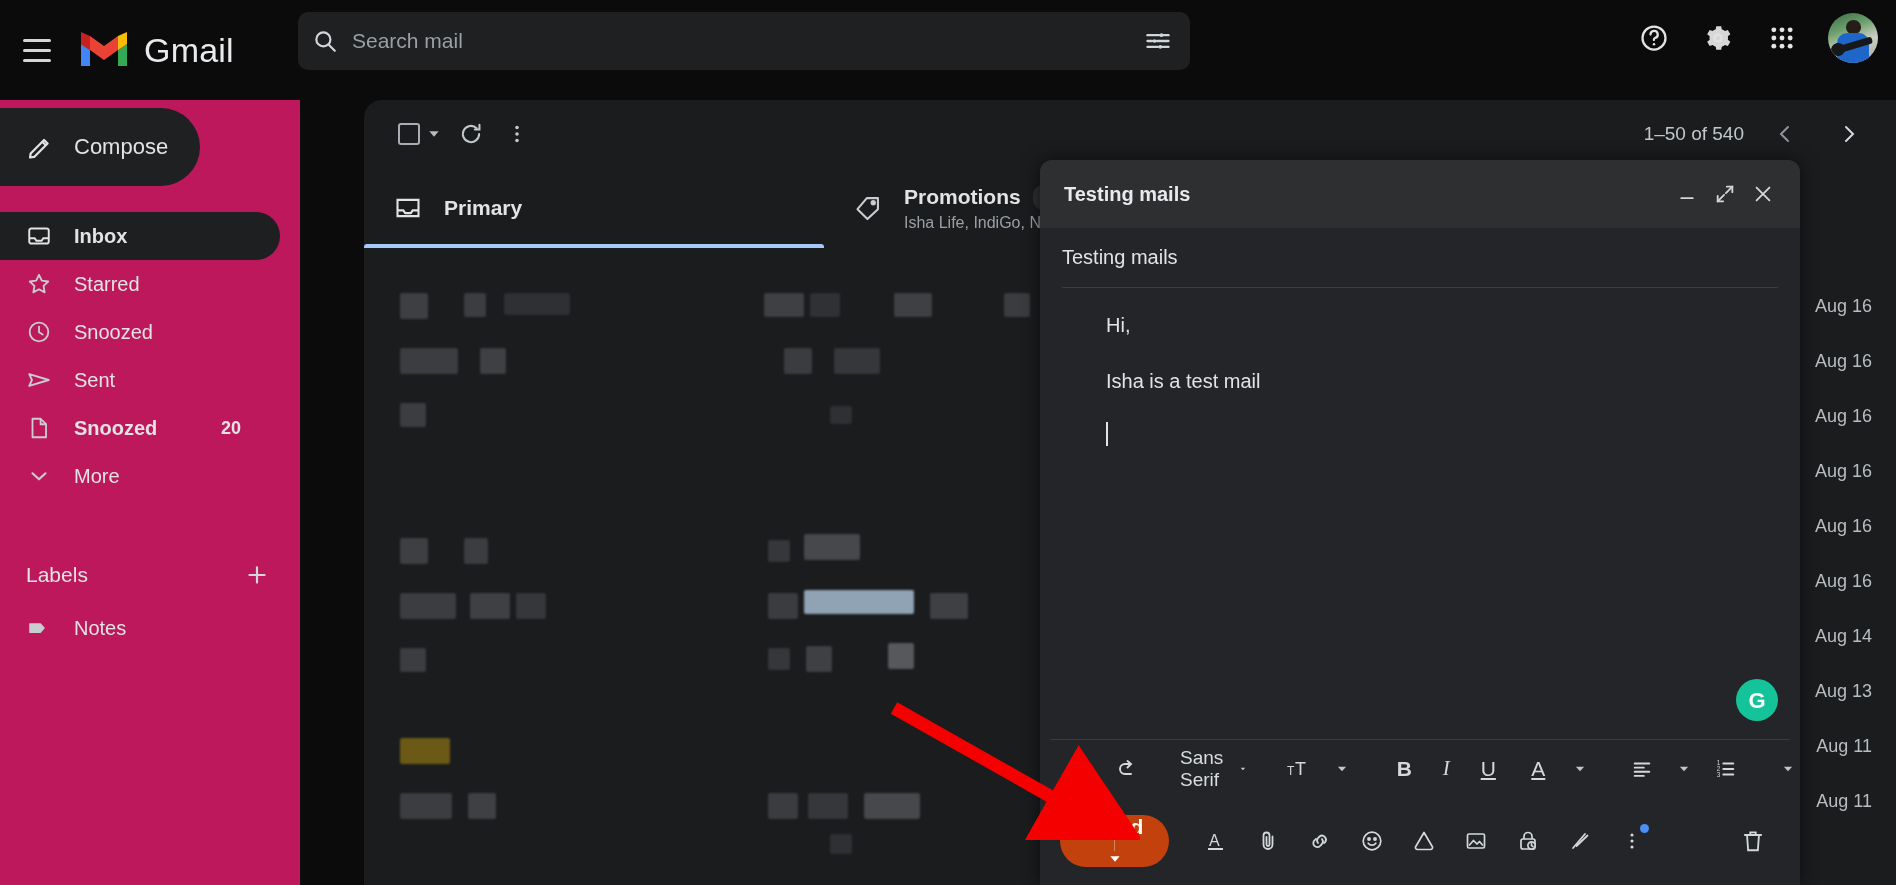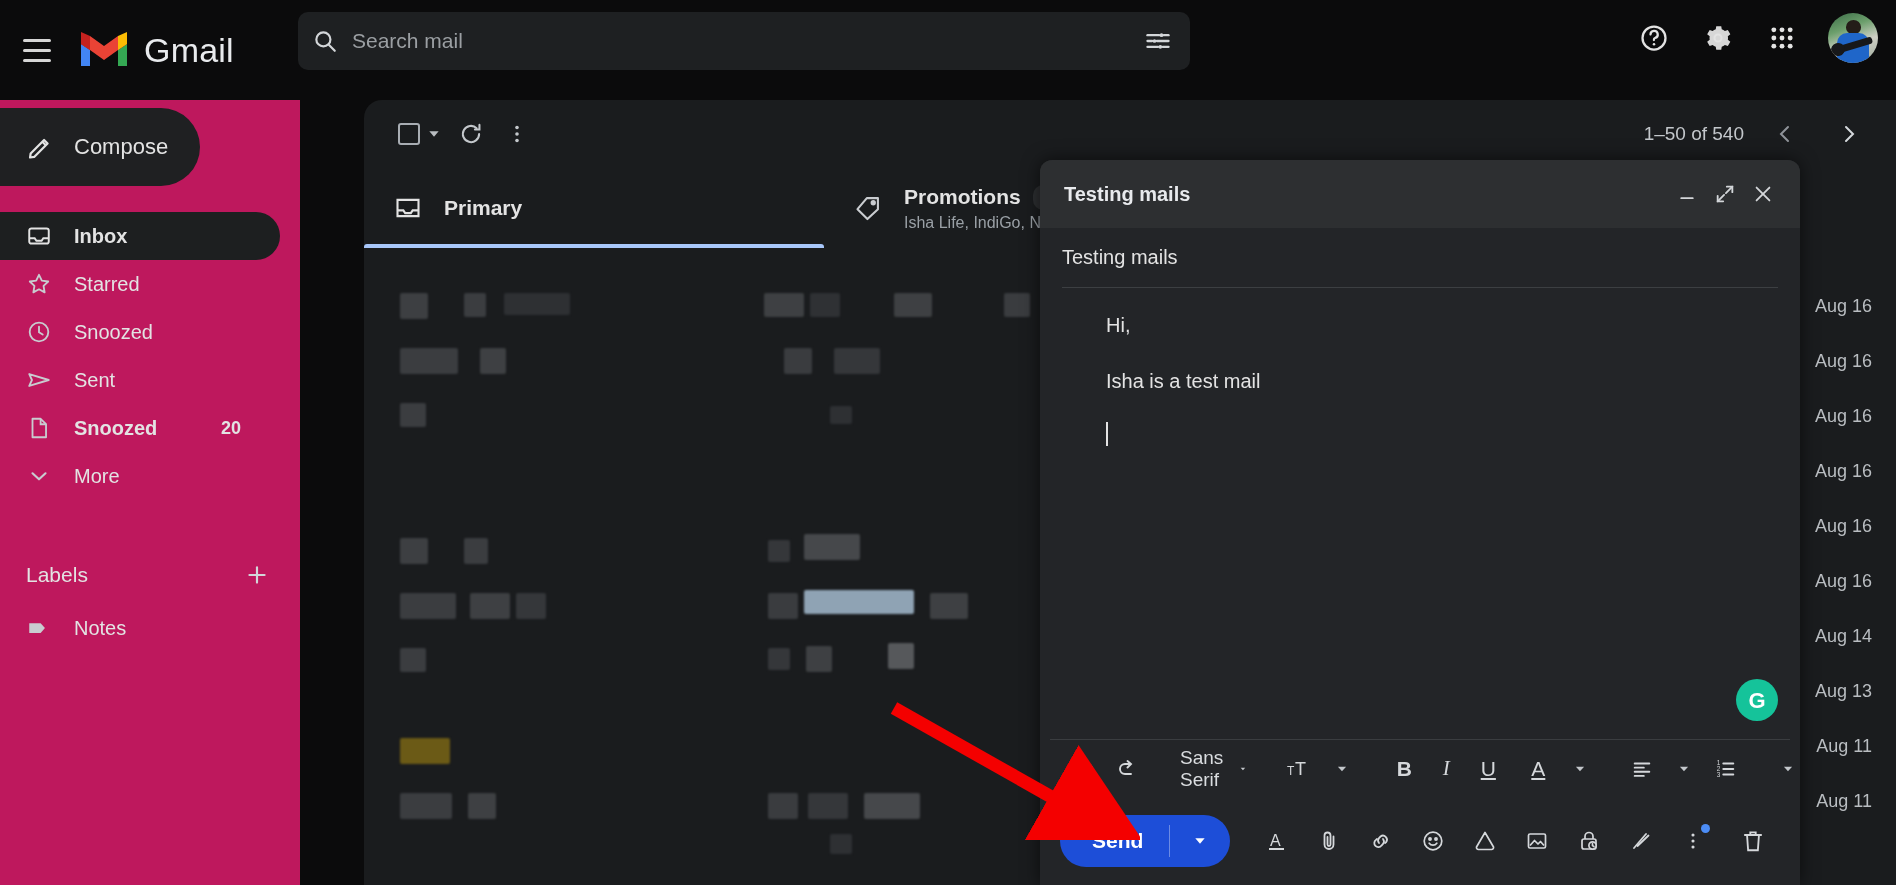--- a/index.html
+++ b/index.html
@@ -161,22 +161,22 @@
   .fmt-toolbar {
     height: 58px; display: flex; align-items: center; gap: 4px;
     padding: 0 16px; border-top: 1px solid #3a3d40; margin: 0 10px;
   }
   .fbtn { min-width: 38px; height: 40px; display:flex; align-items:center; justify-content:center; cursor:pointer; color:#d5d8db; font-size: 21px; }
   .font-select { display:flex; align-items:center; gap: 10px; padding: 0 10px; cursor:pointer; }
   .font-name { font-size: 19px; color:#dadde0; }
   .divider { width:1px; height: 26px; background:#47494c; margin: 0 8px; }
   .send-row { height: 88px; display: flex; align-items: center; padding: 0 20px; gap: 6px; position: relative; }
   .sendbtn {
-    height: 52px; background: #1d4ed8; color: #fff; border-radius: 26px;
-    display: flex; align-items: center; cursor: pointer;
+    height: 52px; background: #c2410c; color: #fff; border-radius: 26px;
+    display: flex; align-items: center; cursor: pointer; flex-direction: column;
   }
   .send-label { font-size: 21px; font-weight: bold; padding: 0 26px 0 32px; }
   .send-sep { width: 1px; height: 32px; background: rgba(255,255,255,.35); }
   .send-caret { padding: 0 22px; display:flex; align-items:center; }
   .sbtn { width: 46px; height: 46px; display:flex; align-items:center; justify-content:center; cursor:pointer; position: relative; }
   .bluedot { position: absolute; top: 6px; right: 6px; width: 9px; height: 9px; background: #4c8df6; border-radius: 50%; }
   .trash { position: absolute; right: 24px; }
 
   
   .arrow { position: absolute; left: 880px; top: 700px; width: 260px; height: 140px; pointer-events: none; }

